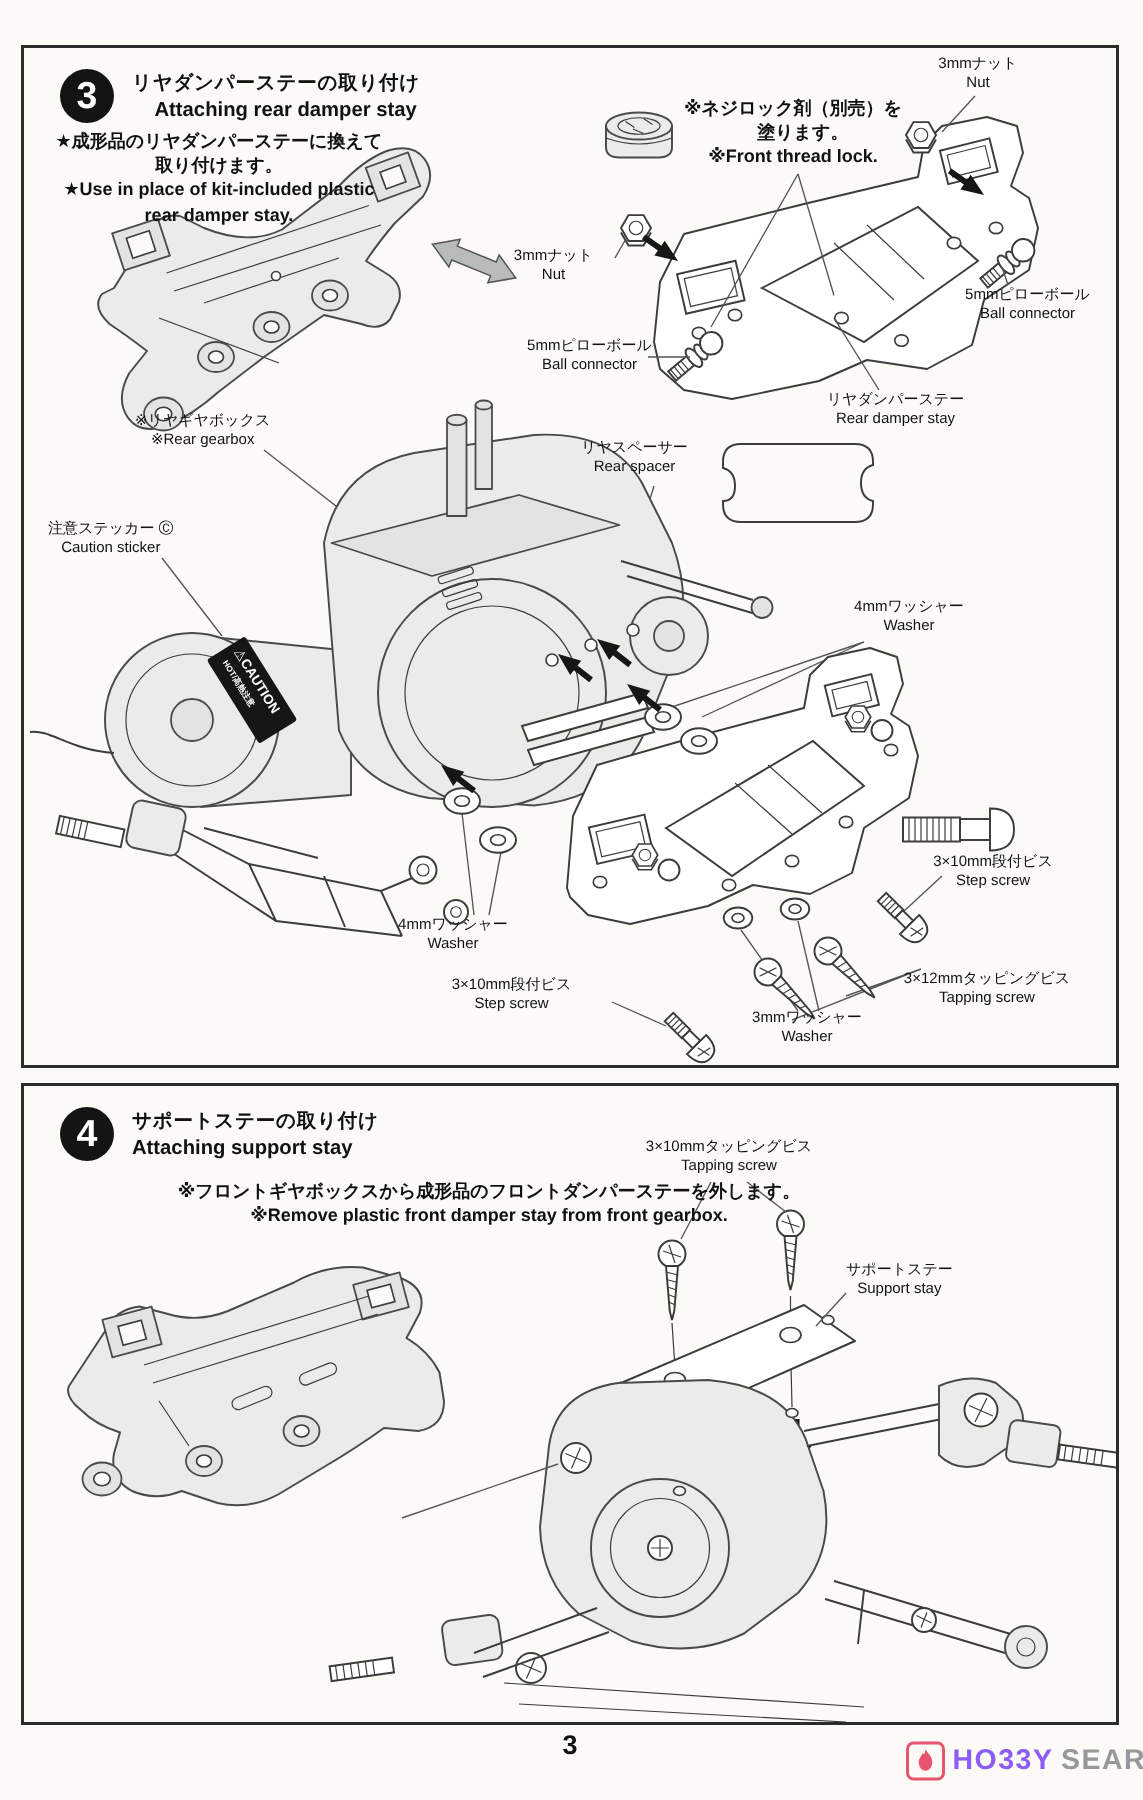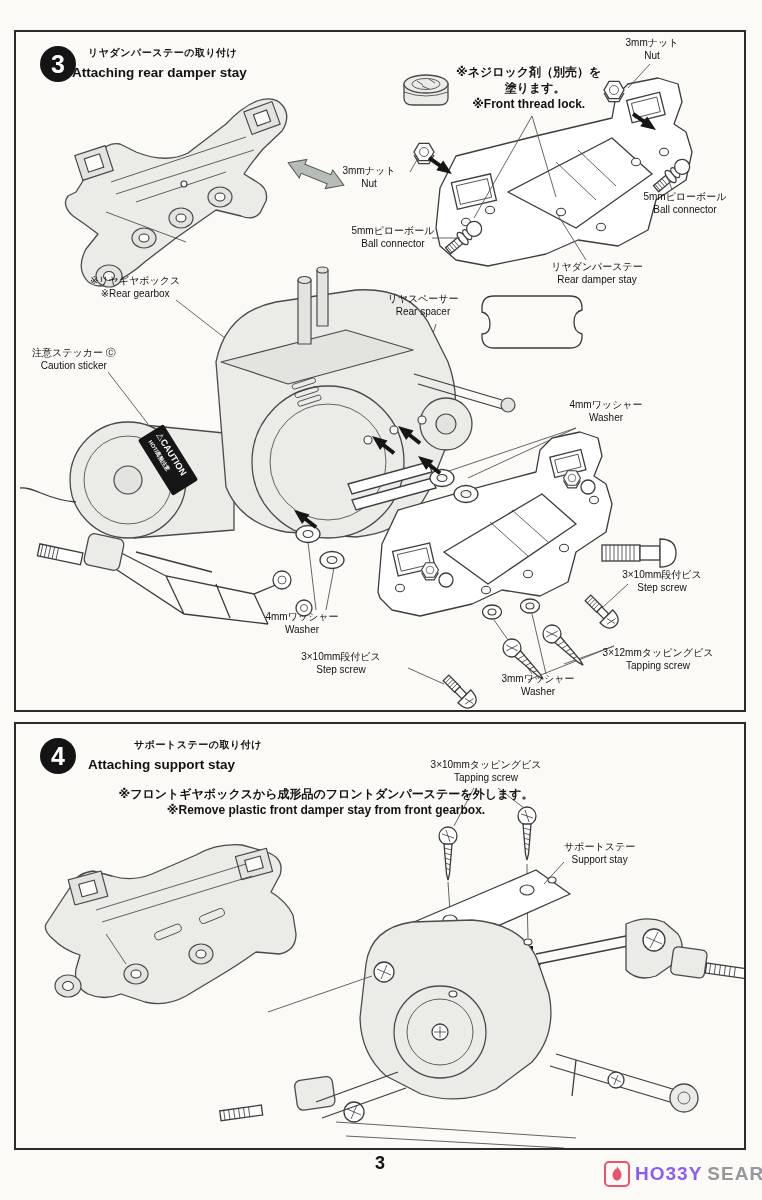--- a/index.html
+++ b/index.html
@@ -3,21 +3,21 @@
 <meta charset="utf-8">
 <style>
   html,body{margin:0;padding:0;background:#e9e9e6;}
   .page{position:relative;width:762px;height:1200px;background:#fbfaf7;
         font-family:"Liberation Sans","DejaVu Sans",sans-serif;color:#111;overflow:hidden;}
   .panel{position:absolute;border:2px solid #2b2b2b;background:#fbfaf7;}
   .abs{position:absolute;}
   .badge{width:36px;height:36px;border-radius:50%;background:#141414;color:#fff;
          display:flex;align-items:center;justify-content:center;
          font-size:25px;font-weight:bold;}
-  .title-jp{font-size:10px;font-weight:bold;letter-spacing:.5px;}
+  .title-jp{font-size:13px;font-weight:bold;letter-spacing:.5px;}
   .title-en{font-size:13.5px;font-weight:bold;}
   .note{font-size:12px;font-weight:bold;line-height:1.35;}
   .lbl{position:absolute;font-size:10px;font-weight:normal;line-height:1.3;
        text-align:center;white-space:nowrap;}
   .lbl .en{display:block;}
   .left{text-align:center;}
   svg{position:absolute;left:0;top:0;}
   .metal{fill:#fff;stroke:#3c3c3c;stroke-width:1.3;}
   .part{fill:#ebebe7;stroke:#4a4a4a;stroke-width:1.3;stroke-linejoin:round;}
   .part2{fill:#e3e3df;stroke:#4a4a4a;stroke-width:1.2;stroke-linejoin:round;}
@@ -255,21 +255,27 @@
         <path class="lnt" d="M4,8 v16 M8,8 v16 M12,8 v16 M16,8 v16 M20,8 v16 M24,8 v16 M28,8 v16 M32,8 v16"></path>
         <rect x="38" y="9" width="20" height="14" class="metal"></rect>
         <path class="metal" d="M58,2 Q74,2 74,16 Q74,30 58,30 Z"></path>
       </g>
     </svg>
 
     <div class="abs badge" style="left:24px;top:14px;">
         <span>3</span>
       </div>
     <div class="abs title-jp" style="left:72px;top:14px;">リヤダンパーステーの取り付け</div>
-    <div class="abs title-en" style="left:56px;top:33px;text-align:right;">Attaching rear damper stay</div>
+    <div class="abs title-en" style="left:87px;top:33px;text-align:right;">Attaching rear damper stay</div>
+    <div class="abs note left" style="left:10px;top:54px;width:240px;">
+      <div>★成形品のリヤダンパーステーに換えて</div>
+      <div>取り付けます。</div>
+      <div>★Use in place of kit-included plastic</div>
+      <div>rear damper stay.</div>
+    </div>
     <div class="abs note left" style="left:440px;top:32px;">
       <div>※ネジロック剤（別売）を</div>
       <div style="padding-left:13px;">塗ります。</div>
       <div>※Front thread lock.</div>
     </div>
 
     <div class="lbl" style="left:576px;top:4px;width:120px;"><span class="jp">3mmナット</span><span class="en">Nut</span></div>
     <div class="lbl" style="left:310px;top:132px;width:86px;"><span class="jp">3mmナット</span><span class="en">Nut</span></div>
     <div class="lbl" style="left:610px;top:158px;width:118px;"><span class="jp">5mmピローボール</span><span class="en">Ball connector</span></div>
     <div class="lbl" style="left:318px;top:192px;width:118px;"><span class="jp">5mmピローボール</span><span class="en">Ball connector</span></div>
@@ -371,21 +377,21 @@
         <path class="ln" d="M300,378 L382,348 M306,394 L390,364"></path>
 
         <path class="lnt" d="M320,398 L560,414 M330,412 L548,424"></path>
       </g>
       <path class="leader" d="M252,288 L356,252"></path>
     </svg>
 
     <div class="abs badge" style="left:24px;top:14px;">
         <span>4</span>
       </div>
-    <div class="abs title-jp" style="left:72px;top:14px;margin-left:46px;">サポートステーの取り付け</div>
+    <div class="abs title-jp" style="left:72px;top:14px;">サポートステーの取り付け</div>
     <div class="abs title-en" style="left:72px;top:33px;">Attaching support stay</div>
     <div class="abs note left" style="left:10px;top:62px;width:600px;">
       <div>※フロントギヤボックスから成形品のフロントダンパーステーを外します。</div>
       <div>※Remove plastic front damper stay from front gearbox.</div>
     </div>
 
     <div class="lbl" style="left:380px;top:34px;width:180px;"><span class="jp">3×10mmタッピングビス</span><span class="en">Tapping screw</span></div>
     <div class="lbl left" style="left:548px;top:116px;"><span class="jp">サポートステー</span><span class="en">Support stay</span></div>
   </div>
 

